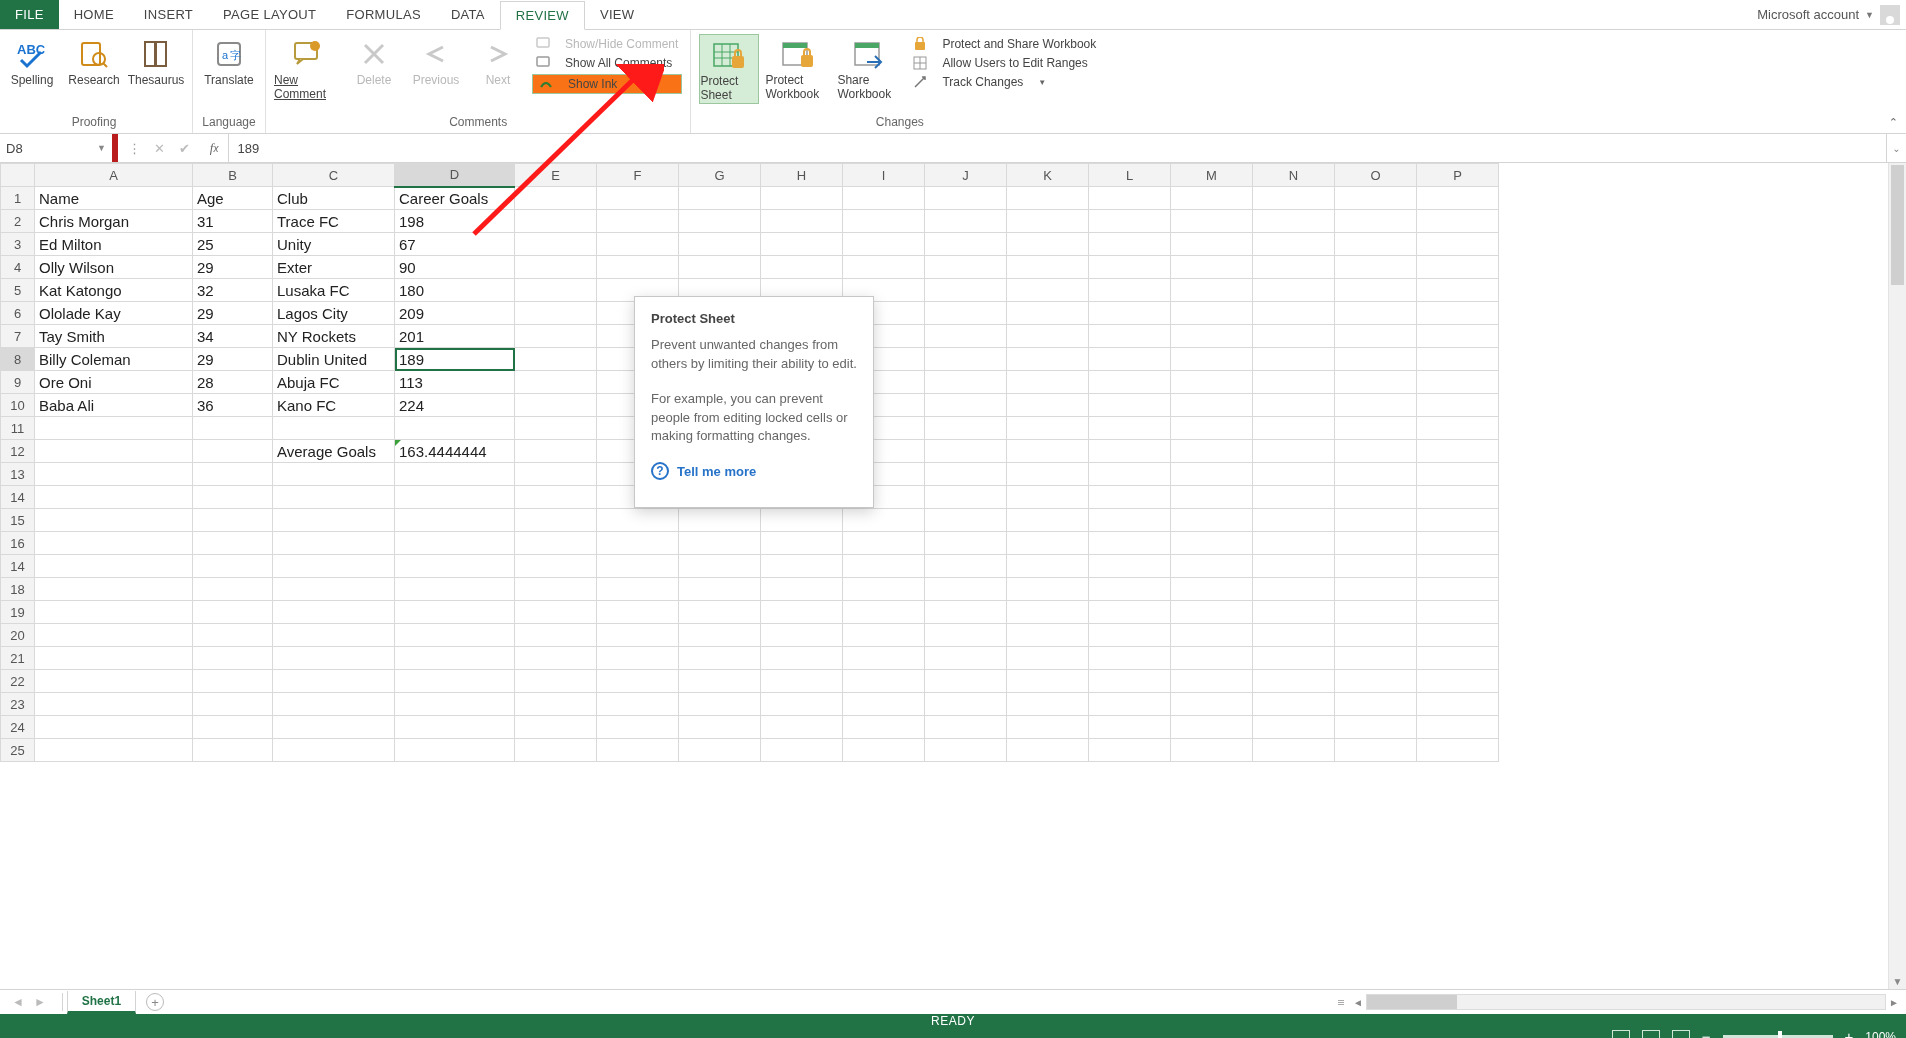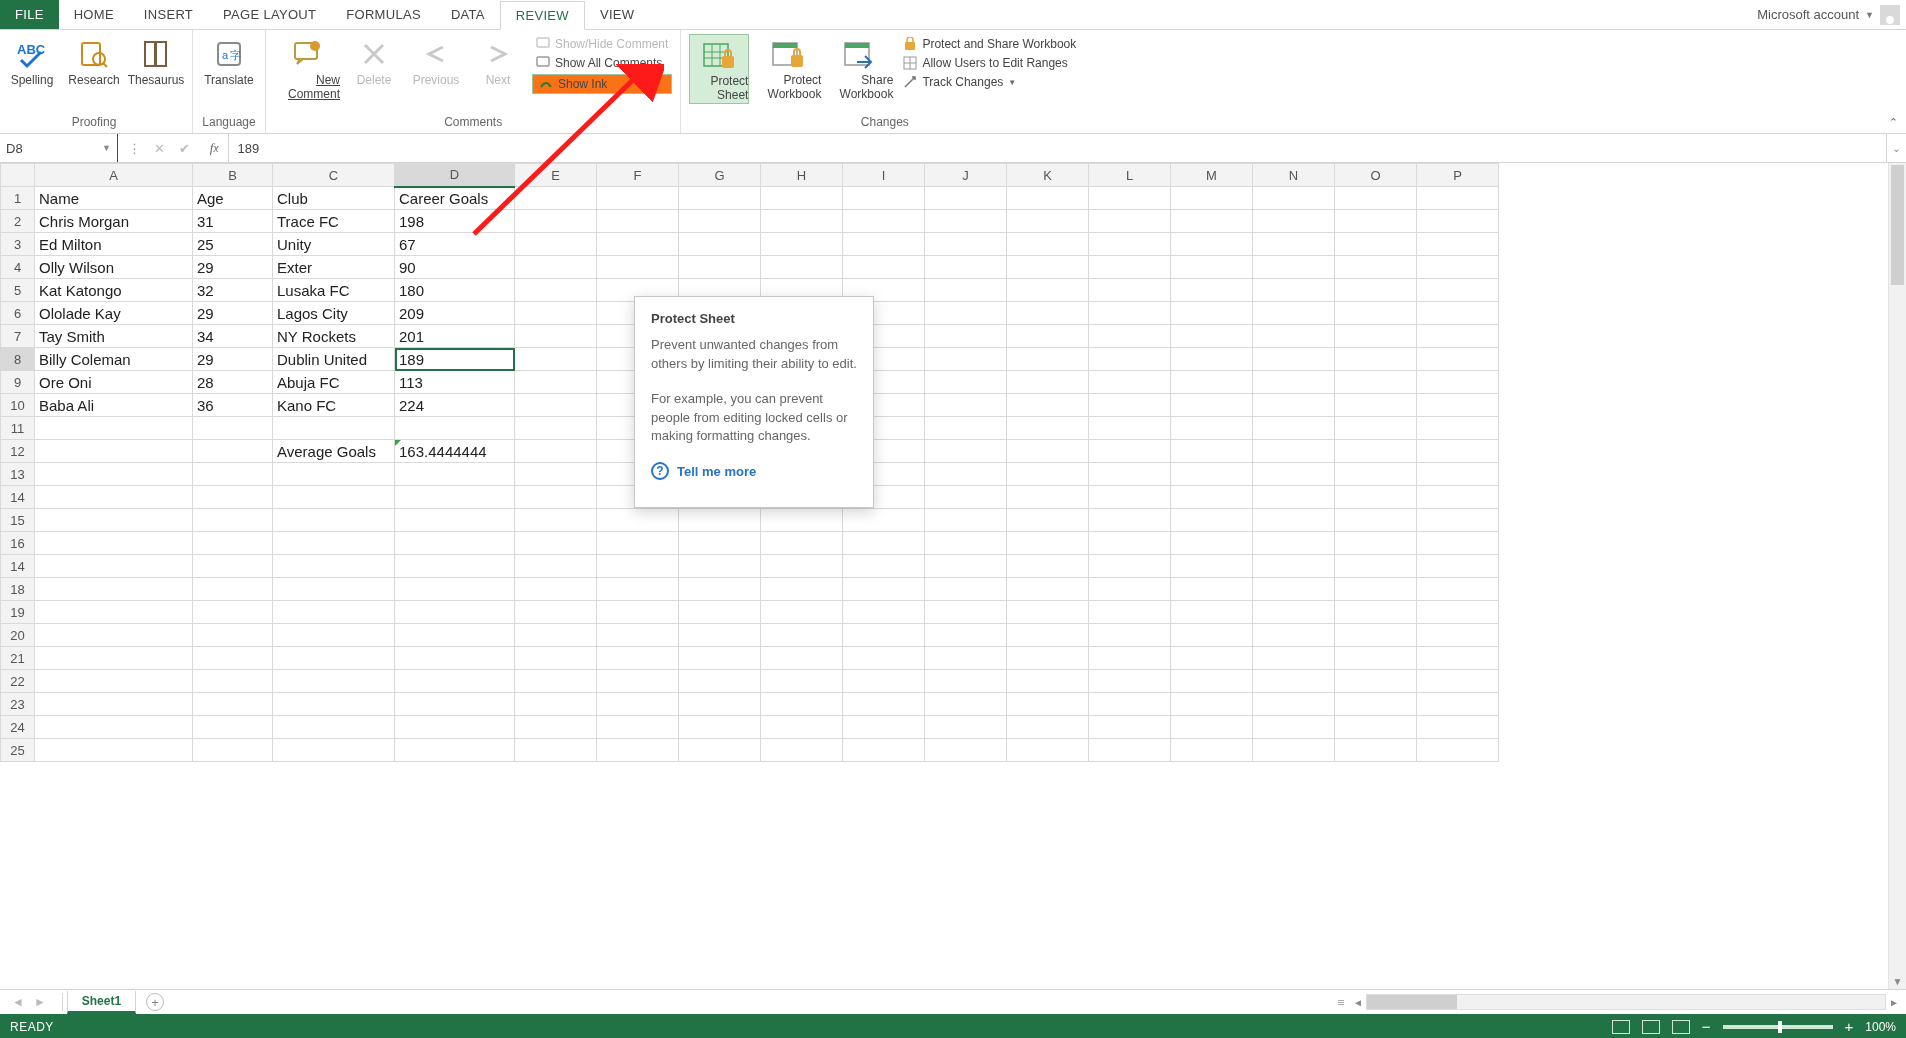--- a/index.html
+++ b/index.html
@@ -12,33 +12,33 @@
 .tab.active { color: #217346; border: 1px solid #d4d4d4; border-bottom: 1px solid #fff; border-top: 1px solid #d4d4d4; background: #fff; position: relative; top: 1px; }
 .tabs-right { margin-left: auto; display: flex; align-items: center; padding-right: 6px; color: #555; font-size: 13px; gap: 6px; }
 .avatar-box { width: 20px; height: 20px; background: #d9d9d9; display: flex; align-items: flex-end; justify-content: center; }
 .avatar-head { width: 8px; height: 8px; border-radius: 50%; background: #fff; margin-bottom: 1px; }
 
 
 .ribbon { height: 104px; background: #fff; border-bottom: 1px solid #d4d4d4; display: flex; align-items: stretch; font-size: 12px; color: #444; position: relative; }
 .group { border-right: 1px solid #e1e1e1; padding: 4px 8px 2px 8px; display: flex; flex-direction: column; }
 .group-body { flex: 1; display: flex; align-items: flex-start; gap: 6px; }
 .group-label { text-align: center; font-size: 12px; color: #666; padding: 2px 0 2px 0; }
-.big-btn { display: flex; flex-direction: column; align-items: center; justify-content: flex-start; width: 56px; cursor: pointer; text-align: right; line-height: 1.15; padding-top: 2px; }
+.big-btn { display: flex; flex-direction: column; align-items: center; justify-content: flex-start; width: 56px; cursor: pointer; text-align: left; line-height: 1.15; padding-top: 2px; }
 .big-btn .icon-slot { height: 36px; display: flex; align-items: center; justify-content: center; }
 .big-btn .lbl { margin-top: 2px; font-size: 12px; }
 .big-btn.disabled { color: #b8b8b8; }
 .big-btn.highlight { background: #d5ecd6; border: 1px solid #9cc79e; }
 .small-btns { display: flex; flex-direction: column; gap: 3px; }
-.small-btn { display: flex; align-items: center; gap: 5px; cursor: pointer; padding: 1px 4px; font-size: 12px; color: #444; }
+.small-btn { display: flex; align-items: center; gap: 15px; cursor: pointer; padding: 1px 4px; font-size: 12px; color: #444; }
 .small-btn.ink { background: #f97316; border: 1px solid #9cc79e; padding: 2px 6px; }
 .collapse-caret { position: absolute; right: 8px; bottom: 4px; color: #666; font-size: 11px; cursor: pointer; }
 
 
 .formula-bar { height: 29px; border-bottom: 1px solid #d4d4d4; display: flex; align-items: stretch; font-size: 13px; color: #444; }
-.name-box { width: 118px; border-right: 1px solid #b91c1c; display: flex; align-items: center; padding: 0 6px; justify-content: space-between; }
+.name-box { width: 118px; border-right: 6px solid #b91c1c; display: flex; align-items: center; padding: 0 6px; justify-content: space-between; }
 .name-box .caret { color: #888; font-size: 9px; }
 .fx-buttons { display: flex; align-items: center; gap: 14px; padding: 0 10px; color: #999; border-right: 1px solid #d4d4d4; }
 .fx-label { margin-left: 6px; color: #666; font-style: italic; font-family: "Cambria Math","Times New Roman",serif; }
 .formula-input { flex: 1; padding: 0 8px; display: flex; align-items: center; }
 .fbar-expand { width: 20px; border-left: 1px solid #d4d4d4; display:flex; align-items:center; justify-content:center; color:#888; font-size:10px; }
 
 
 .grid-wrap { position: relative; height: calc(1038px - 29px - 104px - 29px - 25px - 25px); overflow: hidden; }
 table.sheet { border-collapse: collapse; table-layout: fixed; }
 table.sheet th, table.sheet td { border: 1px solid #d9d9d9; font-size: 15px; font-weight: 400; height: 23px; padding: 0 4px; background: #fff; white-space: nowrap; overflow: hidden; }
@@ -75,21 +75,21 @@
 .sheet-tab { padding: 3px 14px; border: 1px solid #d4d4d4; border-top: none; background: #fff; font-weight: 600; color: #217346; border-bottom: 3px solid #217346; }
 .add-sheet { width:18px; height:18px; border:1px solid #bbb; border-radius:50%; display:flex; align-items:center; justify-content:center; margin-left:10px; color:#888; font-size:13px; cursor:pointer; }
 .hscroll { position:absolute; right:4px; top:4px; height:16px; width:570px; display:flex; align-items:center; }
 .hs-track { flex:1; height:16px; background:#f1f1f1; border:1px solid #dcdcdc; position:relative; }
 .hs-thumb { position:absolute; left:0; top:0; bottom:0; width:90px; background:#cfcfcf; }
 .hs-grip { width:6px; display:flex; flex-direction:column; gap:1px; margin:0 6px; }
 .hs-grip span{height:1px;background:#aaa;}
 .hs-arrow { width:16px; height:16px; display:flex; align-items:center; justify-content:center; color:#888; font-size:10px; }
 
 
-.status-bar { height: 25px; background: #217346; color: #fff; display: flex; align-items: center; font-size: 12px; padding: 0 10px; }
+.status-bar { height: 25px; background: #217346; color: #fff; display: flex; align-items: center; font-size: 12px; padding: 0 10px; flex-direction: column; }
 .status-bar .left { letter-spacing: 0.5px; }
 .status-bar .right { margin-left: auto; display:flex; align-items:center; gap:12px; }
 .view-ico { width:18px; height:14px; border:1px solid #cfe6d8; display:inline-block; }
 .zoom-slider { width:110px; height:4px; background:#cfe6d8; position:relative; }
 .zoom-slider .knob { position:absolute; left:50%; top:-4px; width:4px; height:12px; background:#fff; }
 
 
 svg { display:block; }
 .vscroll { position:absolute; right:0; top:0; bottom:0; width:18px; background:#f1f1f1; border-left:1px solid #e3e3e3; }
 .vscroll .thumb { position:absolute; left:2px; right:2px; top:2px; height:120px; background:#cfcfcf; }

